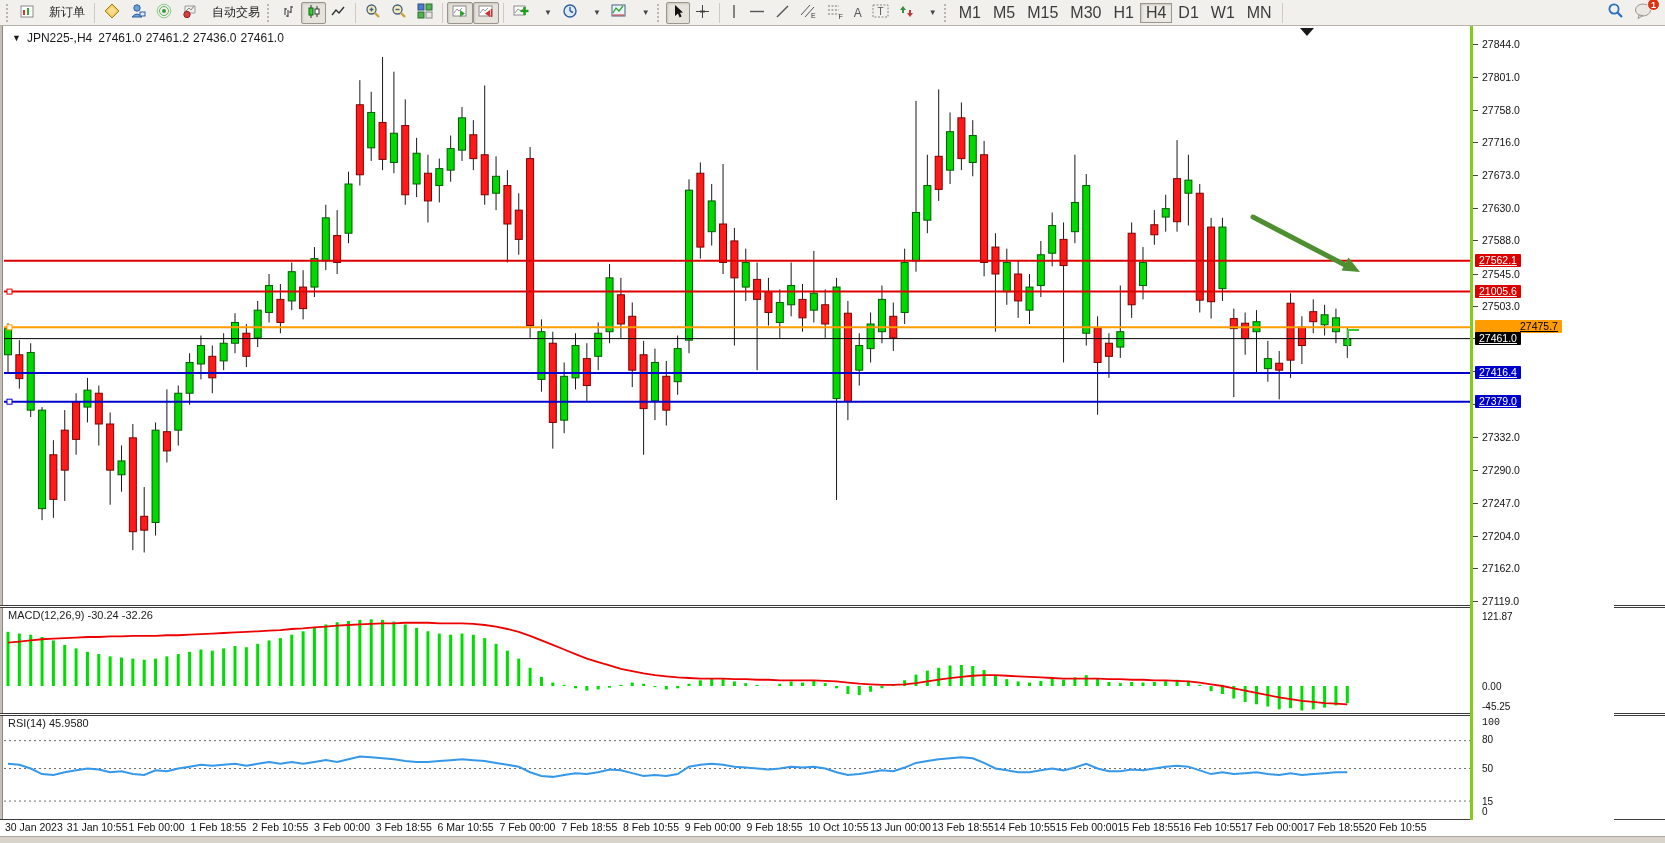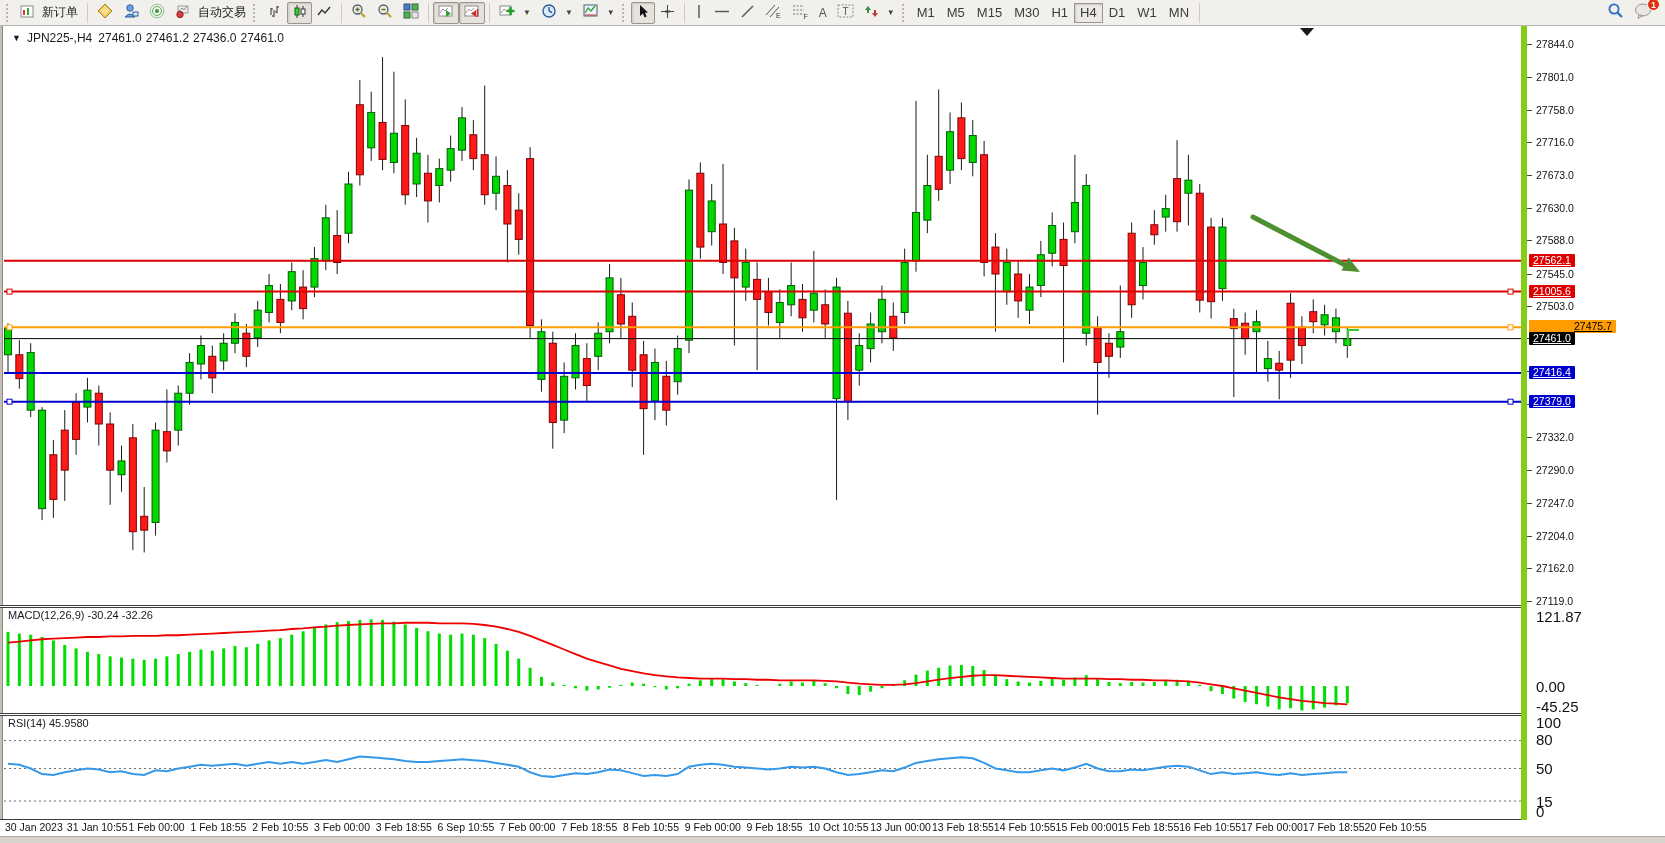--- a/index.html
+++ b/index.html
@@ -3,41 +3,41 @@
 <meta charset="utf-8">
 <style>
   html,body{margin:0;padding:0;background:#888;}
   *{box-sizing:border-box;font-family:"Liberation Sans","DejaVu Sans",sans-serif;}
   .screen{position:relative;width:1665px;height:843px;background:#fff;overflow:hidden;}
   
   .toolbar{position:absolute;left:0;top:0;width:1665px;height:26px;background:#f2f0ec;
            border-bottom:1px solid #b6b2aa;display:flex;align-items:center;padding:0 4px;}
   .grip{width:5px;height:18px;border-left:2px dotted #b9b5ad;margin:0 4px 0 2px;}
   .tb-sep{width:1px;height:20px;background:#cfcbc3;margin:0 4px;}
-  .tb-btn{display:flex;align-items:center;gap:7px;height:22px;padding:0 4px;border:1px solid transparent;
+  .tb-btn{display:flex;align-items:center;gap:14px;height:22px;padding:0 4px;border:1px solid transparent;
           border-radius:2px;font-size:12px;color:#222;cursor:default;white-space:nowrap;}
   .tb-btn.pressed{background:#e6e3dc;border:1px solid #9a968e;box-shadow:inset 1px 1px 2px rgba(0,0,0,.12);}
   .tb-btn .caret{font-size:8px;color:#444;margin-left:1px;}
-  .tf{font-size:13px;color:#3c3c3c;padding:0 5px;height:20px;display:flex;align-items:center;border:1px solid transparent;}
+  .tf{font-size:16px;color:#3c3c3c;padding:0 5px;height:20px;display:flex;align-items:center;border:1px solid transparent;}
   .tf.active{background:#eceae4;border:1px solid #9a968e;box-shadow:inset 1px 1px 2px rgba(0,0,0,.15);}
   .tb-right{margin-left:auto;display:flex;align-items:center;gap:10px;padding-right:8px;}
   .badge{position:absolute;top:-4px;right:-7px;background:#e03010;color:#fff;font-size:9px;font-weight:bold;
          border-radius:50%;width:13px;height:13px;display:flex;align-items:center;justify-content:center;border:1px solid #fff;}
   
   .win-left-border{position:absolute;left:0;top:26px;width:3px;height:817px;background:#c4c0b8;border-right:1px solid #8e8a82;}
   .pane{position:absolute;background:#fff;}
   .sep-h{position:absolute;left:0;width:1665px;height:3px;background:#fff;border-top:1px solid #3c3c3c;border-bottom:1px solid #3c3c3c;}
   .title-overlay{position:absolute;left:12px;top:31px;font-size:12px;color:#1a1a1a;display:flex;gap:6px;align-items:center;}
   .title-overlay .tri{font-size:9px;}
   .ind-label{position:absolute;font-size:11px;color:#1a1a1a;}
-  .price-axis{position:absolute;left:1521px;top:26px;width:144px;height:794px;background:#fff;border-left:6px solid #84cc16;}
+  .price-axis{position:absolute;left:1470px;top:26px;width:144px;height:794px;background:#fff;border-left:3px solid #84cc16;}
   .ptick{position:absolute;left:0;width:5px;height:1px;background:#444;}
   .plabel{position:absolute;left:9px;font-size:10.5px;color:#111;line-height:13px;}
   .vlabel{position:absolute;left:2px;font-size:10.5px;line-height:13px;padding:0 4px;border-radius:1px;text-decoration:underline;}
-  .ind-axis-label{position:absolute;left:9px;font-size:15px;color:#111;line-height:13px;}
+  .ind-axis-label{position:absolute;left:9px;font-size:10px;color:#111;line-height:13px;}
   .time-axis{position:absolute;left:0;top:820px;width:1665px;height:16px;background:#fff;font-size:10.5px;color:#111;}
   .tlabel{position:absolute;top:1px;white-space:nowrap;}
   .bottom-band{position:absolute;left:0;top:836px;width:1665px;height:7px;background:#d8d4cc;border-top:1px solid #aca89f;}
   .shift-marker{position:absolute;left:1300px;top:28px;width:0;height:0;border-left:7px solid transparent;
                 border-right:7px solid transparent;border-top:8px solid #1a1a1a;}
 </style>
 </head>
 <body>
 
 <div class="screen">
@@ -729,35 +729,35 @@
       <div class="plabel" style="top: 569.192px;">27119.0</div>
       <div class="vlabel" style="top: 227.846px; background: rgb(221, 0, 0); color: rgb(255, 255, 255);">27562.1</div>
       <div class="vlabel" style="top: 258.615px; background: rgb(221, 0, 0); color: rgb(255, 255, 255);">21005.6</div>
       <div class="vlabel" style="top: 294.308px; background: rgb(255, 156, 0); color: rgb(0, 0, 0); padding-left: 45px;">27475.7</div>
       <div class="vlabel" style="top: 305.615px; background: rgb(0, 0, 0); color: rgb(255, 255, 255);">27461.0</div>
       <div class="vlabel" style="top: 339.923px; background: rgb(0, 0, 204); color: rgb(255, 255, 255);">27416.4</div>
       <div class="vlabel" style="top: 368.692px; background: rgb(0, 0, 204); color: rgb(255, 255, 255);">27379.0</div>
       <div class="ind-axis-label" style="top: 584px;">121.87</div>
       <div class="ind-axis-label" style="top: 654px;">0.00</div>
       <div class="ind-axis-label" style="top: 674px;">-45.25</div>
-      <div class="ind-axis-label" style="top: 690px;">100</div>
+      <div class="ind-axis-label" style="top: 690px; font-family: Liberation Mono, monospace;">100</div>
       <div class="ind-axis-label" style="top: 707px;">80</div>
       <div class="ind-axis-label" style="top: 736px;">50</div>
       <div class="ind-axis-label" style="top: 769px;">15</div>
       <div class="ind-axis-label" style="top: 779px;">0</div>
     </div>
   <div class="time-axis" id="time-axis">
       <span class="tlabel" style="left: 5px;">30 Jan 2023</span>
       <span class="tlabel" style="left: 66.8px;">31 Jan 10:55</span>
       <span class="tlabel" style="left: 128.6px;">1 Feb 00:00</span>
       <span class="tlabel" style="left: 190.4px;">1 Feb 18:55</span>
       <span class="tlabel" style="left: 252.2px;">2 Feb 10:55</span>
       <span class="tlabel" style="left: 314px;">3 Feb 00:00</span>
       <span class="tlabel" style="left: 375.8px;">3 Feb 18:55</span>
-      <span class="tlabel" style="left: 437.6px;">6 Sep 10:55</span>
+      <span class="tlabel" style="left: 437.6px;">6 Mar 10:55</span>
       <span class="tlabel" style="left: 499.4px;">7 Feb 00:00</span>
       <span class="tlabel" style="left: 561.2px;">7 Feb 18:55</span>
       <span class="tlabel" style="left: 623px;">8 Feb 10:55</span>
       <span class="tlabel" style="left: 684.8px;">9 Feb 00:00</span>
       <span class="tlabel" style="left: 746.6px;">9 Feb 18:55</span>
       <span class="tlabel" style="left: 808.4px;">10 Oct 10:55</span>
       <span class="tlabel" style="left: 870.2px;">13 Jun 00:00</span>
       <span class="tlabel" style="left: 932px;">13 Feb 18:55</span>
       <span class="tlabel" style="left: 993.8px;">14 Feb 10:55</span>
       <span class="tlabel" style="left: 1055.6px;">15 Feb 00:00</span>

